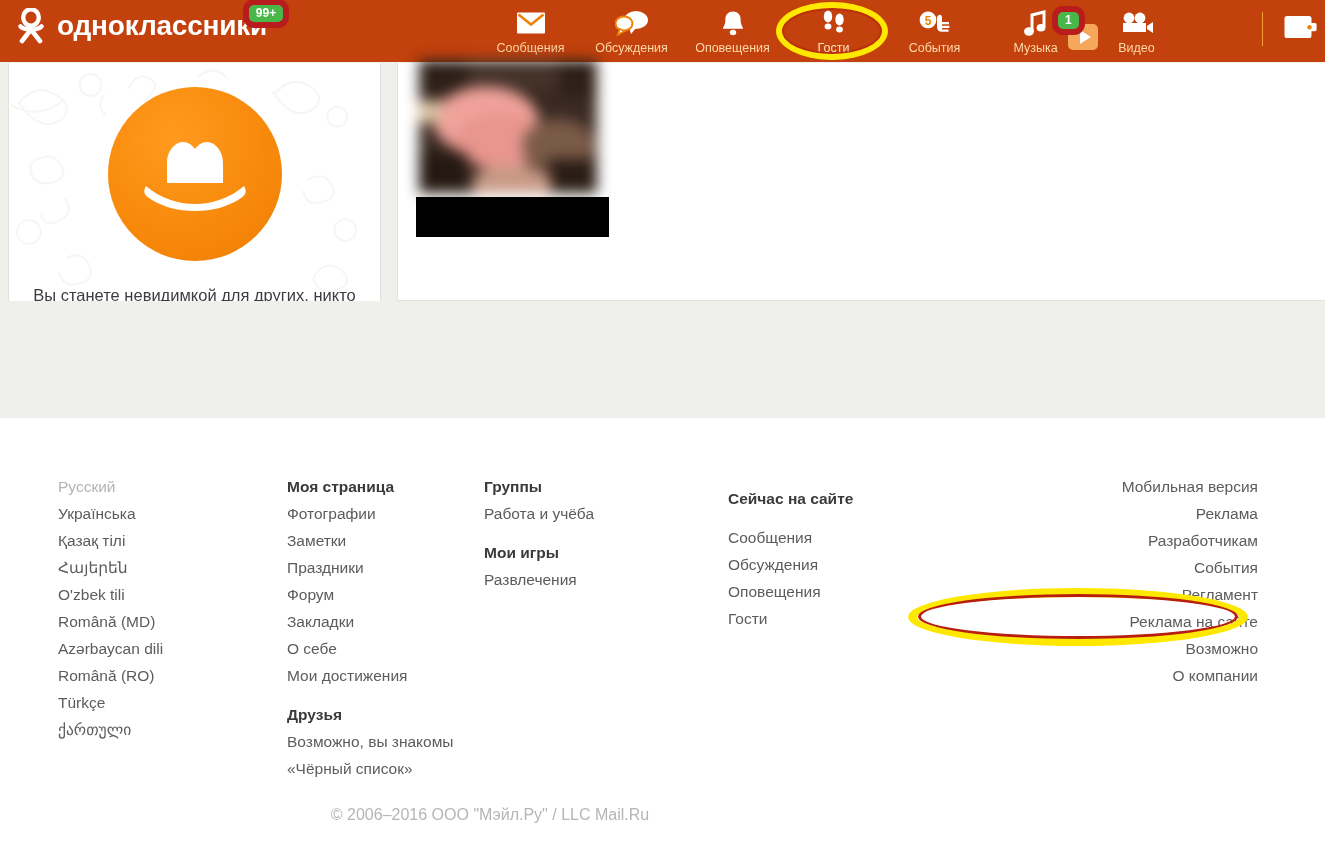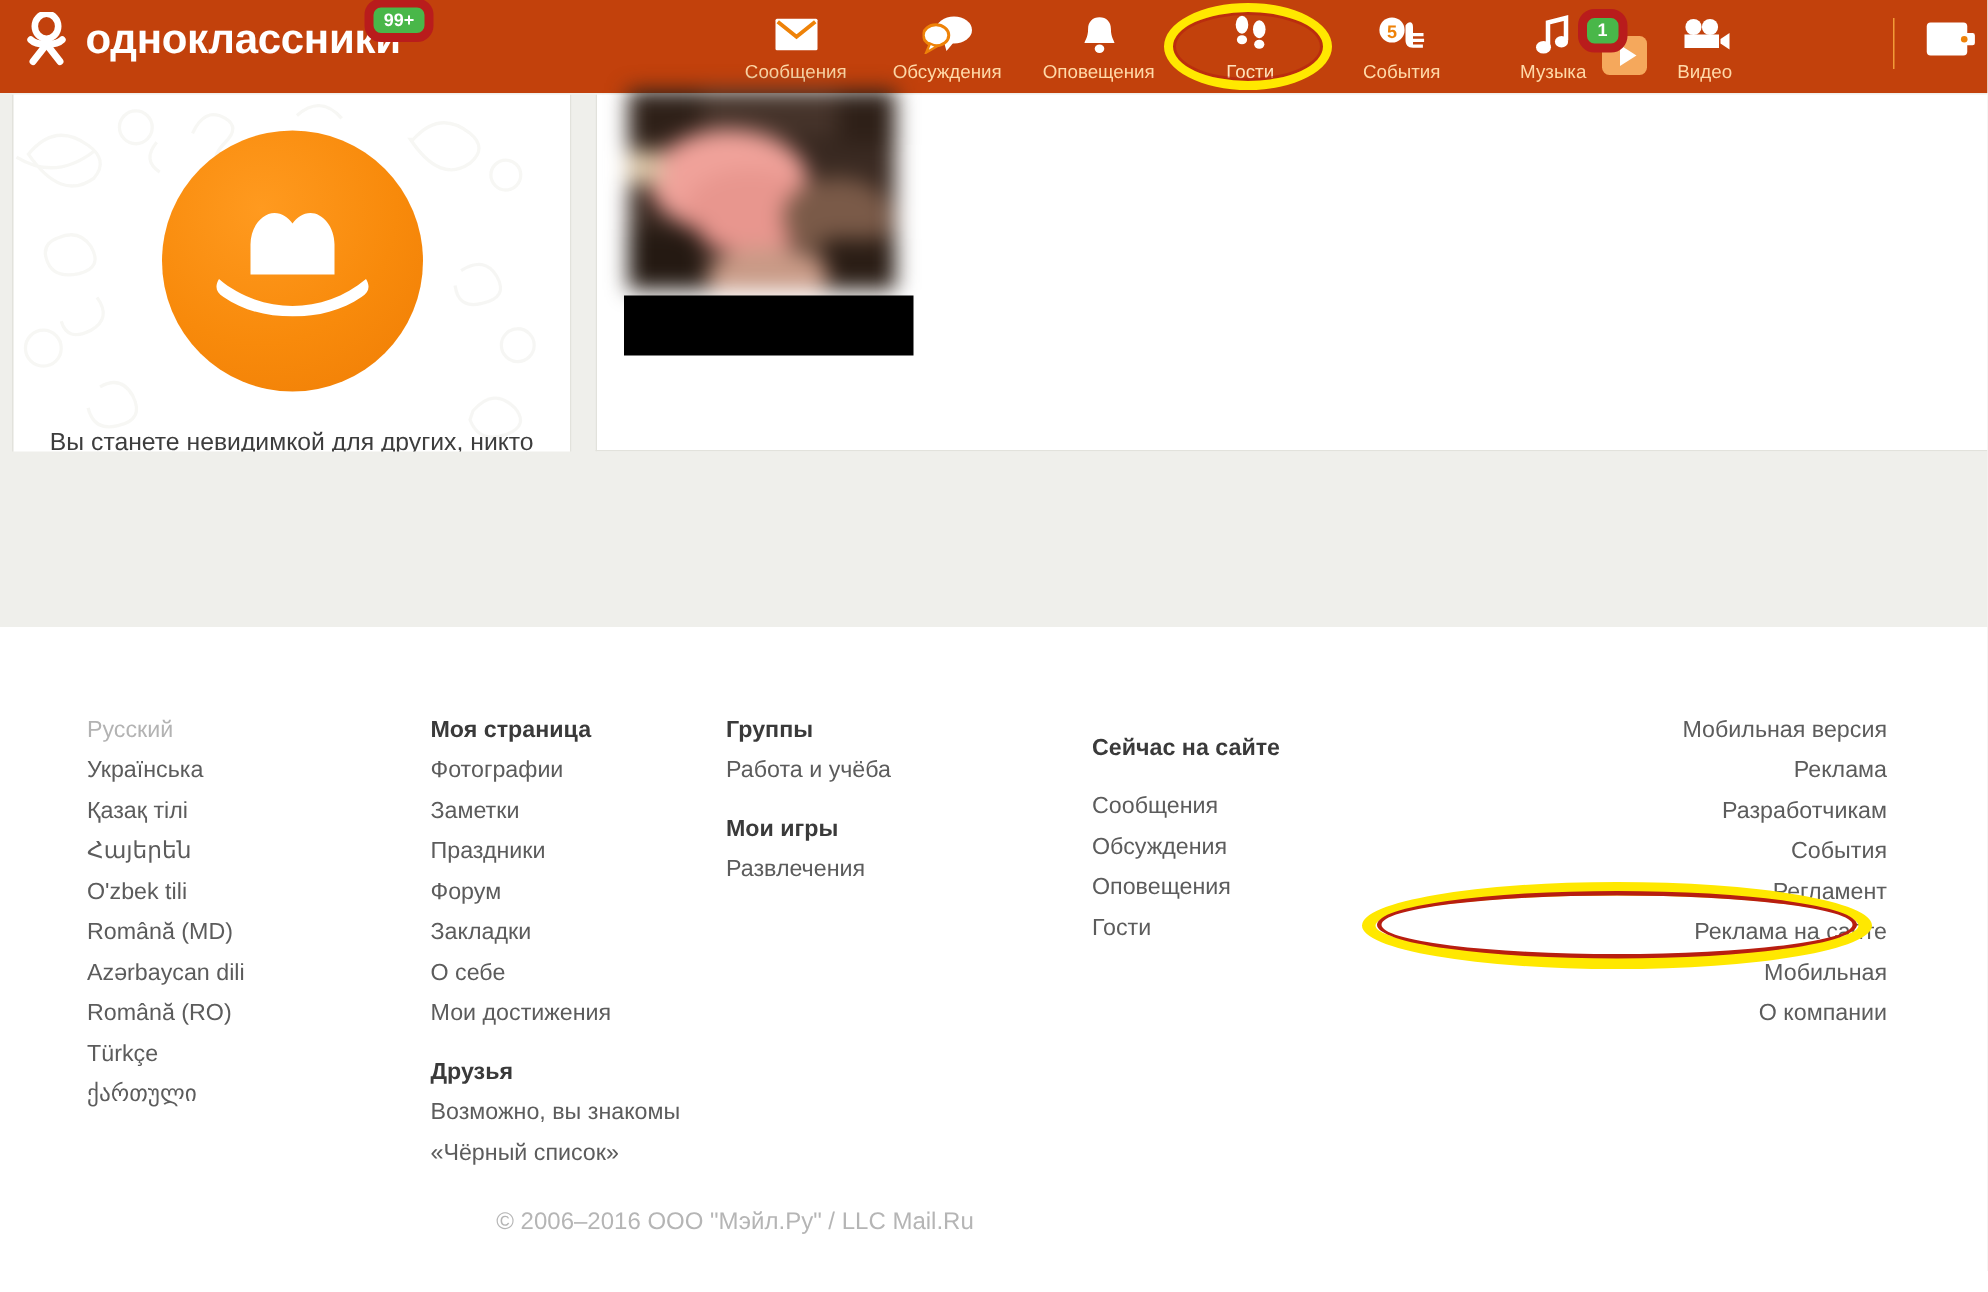--- a/index.html
+++ b/index.html
@@ -432,21 +432,21 @@
         <a class="flink dark">Гости</a>
       </div>
 
       <div class="fcol c5">
         <a class="flink dark">Мобильная версия</a>
         <a class="flink dark">Реклама</a>
         <a class="flink dark">Разработчикам</a>
         <a class="flink dark">События</a>
         <a class="flink dark">Регламент</a>
         <a class="flink dark">Реклама на сайте</a>
-        <a class="flink dark">Мобильная</a>
+        <a class="flink dark">Возможно</a>
         <a class="flink dark">О компании</a>
       </div>
     </div>
 
     <div class="copyright">
       <span class="inner">© 2006–2016 ООО "Мэйл.Ру" / LLC Mail.Ru</span>
     </div>
   </div>
 
   <div class="ellipse" id="ell-guests"></div>

